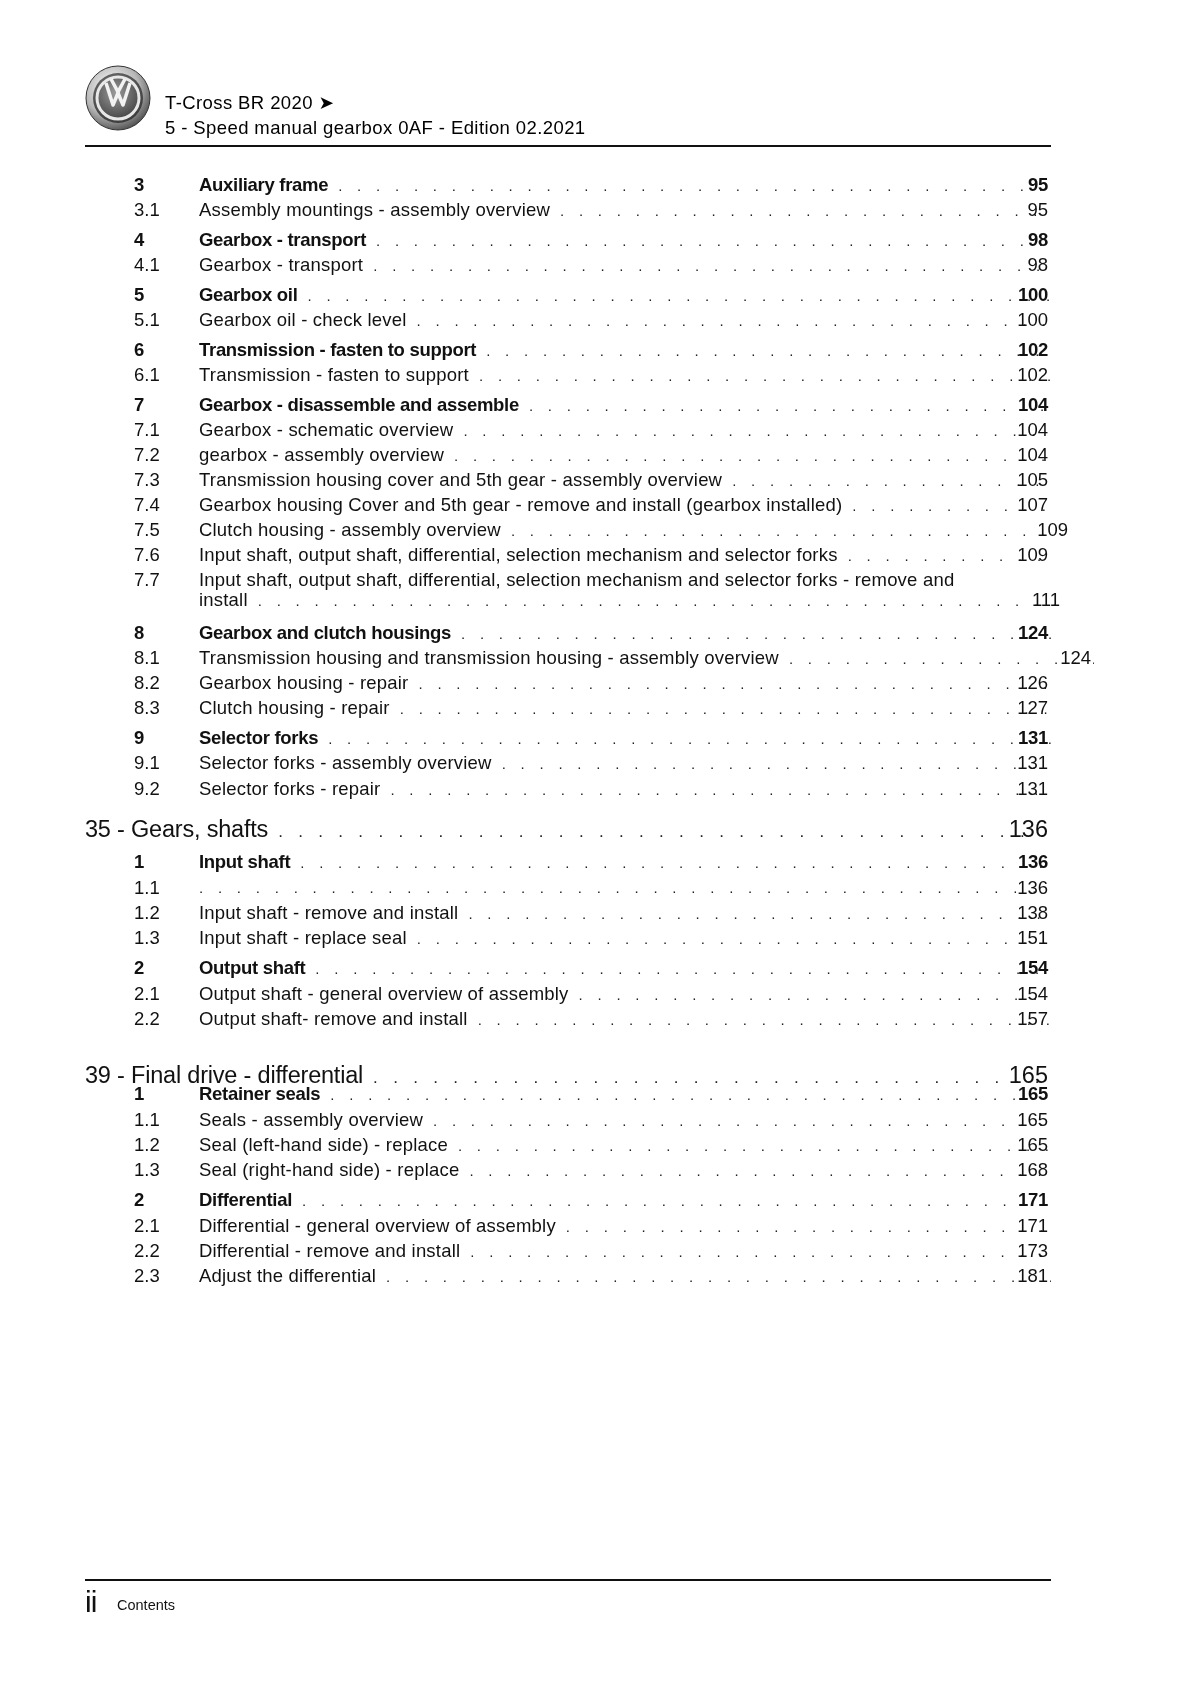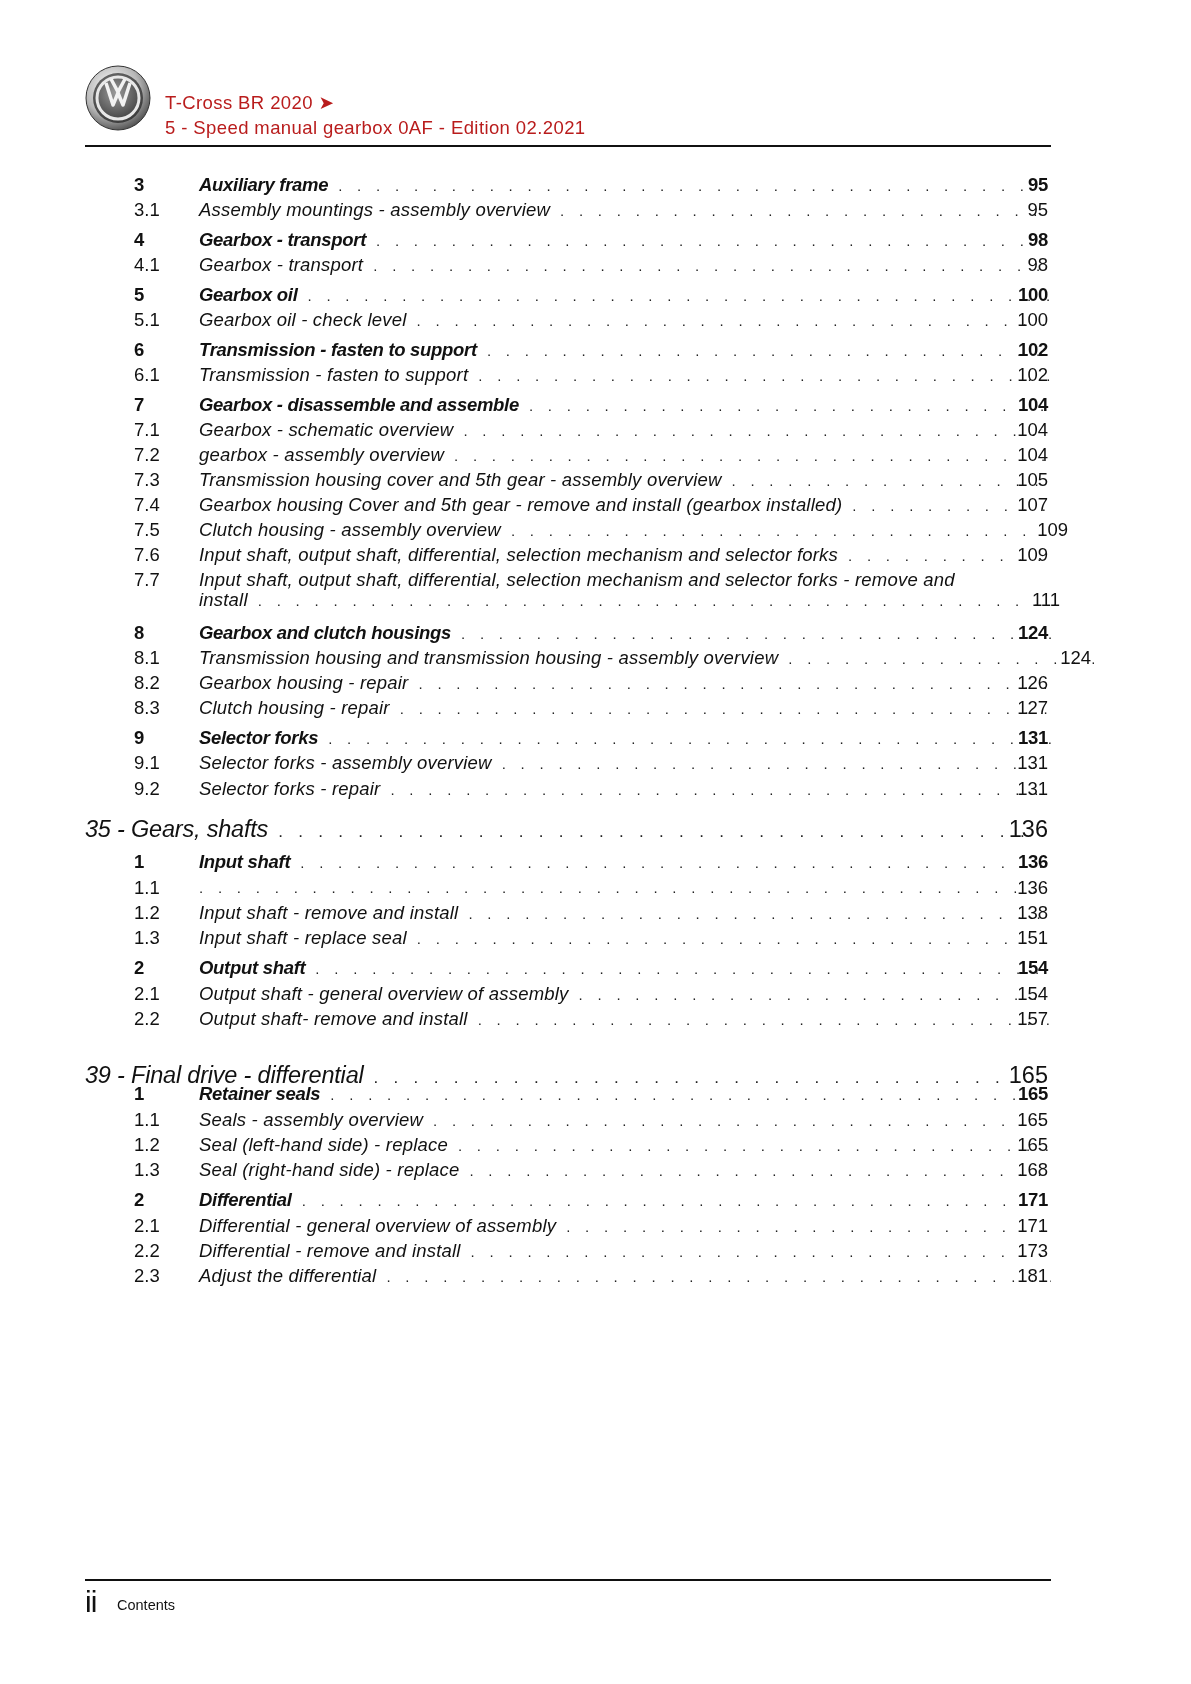--- a/index.html
+++ b/index.html
@@ -1,25 +1,25 @@
 <!DOCTYPE html>
 <html><head>
 <meta charset="utf-8">
 <style>
   html, body { margin: 0; padding: 0; background: #ffffff; }
   body { width: 1191px; height: 1684px; position: relative; overflow: hidden;
          font-family: "Liberation Sans", sans-serif; color: #111111; }
   .logo { position: absolute; left: 85px; top: 65px; width: 66px; height: 66px; }
-  .hdr-line { position: absolute; left: 165px; font-size: 18.5px; letter-spacing: 0.4px; white-space: nowrap; color: #b91c1c; }
+  .hdr-line { position: absolute; left: 165px; font-size: 18.5px; letter-spacing: 0.4px; white-space: nowrap; color: #000000; }
   .rule { position: absolute; height: 2px; background: #111; }
   .row { position: absolute; left: 0; width: 1191px; height: 26px; }
   .num { position: absolute; left: 134px; font-size: 18.5px; line-height: 26px; }
   .title-wrap { position: absolute; left: 199px; right: 140px; display: flex; align-items: baseline;
                 font-size: 18.5px; line-height: 26px; letter-spacing: 0.2px; }
-  .title { white-space: nowrap; padding-right: 10px; font-style: italic; }
+  .title { white-space: nowrap; padding-right: 10px; }
   .dots { flex: 1; overflow: hidden; white-space: nowrap; letter-spacing: 5.3px; color: #222; font-size: 15px; }
   .page { position: absolute; right: 143px; font-size: 18.5px; line-height: 26px; text-align: right; }
   .bold .num, .bold .title, .bold .page { font-weight: bold; letter-spacing: -0.3px; }
   .chapter .title-wrap { left: 85px; font-size: 23.5px; line-height: 30px; letter-spacing: -0.2px; }
   .chapter .page { font-size: 23.5px; line-height: 30px; }
   .chapter .dots { font-size: 17px; }
   .footer-pg { position: absolute; left: 85px; top: 1587px; font-size: 30px; line-height: 30px; letter-spacing: -1px; }
   .footer-label { position: absolute; left: 117px; top: 1597px; font-size: 14.5px; line-height: 16px; }
 </style>
 </head>

